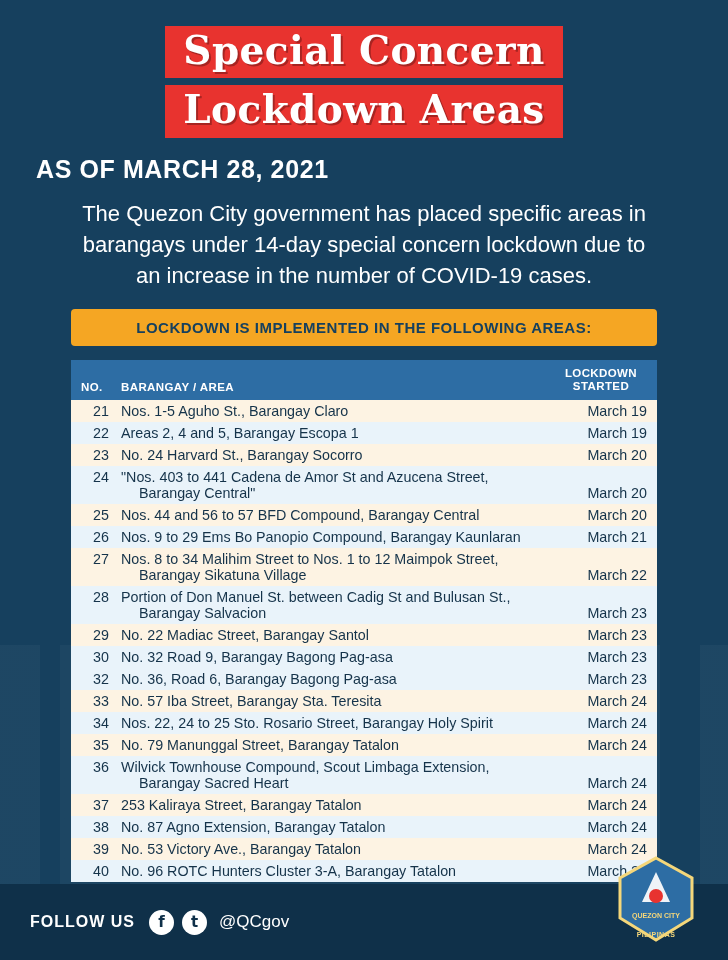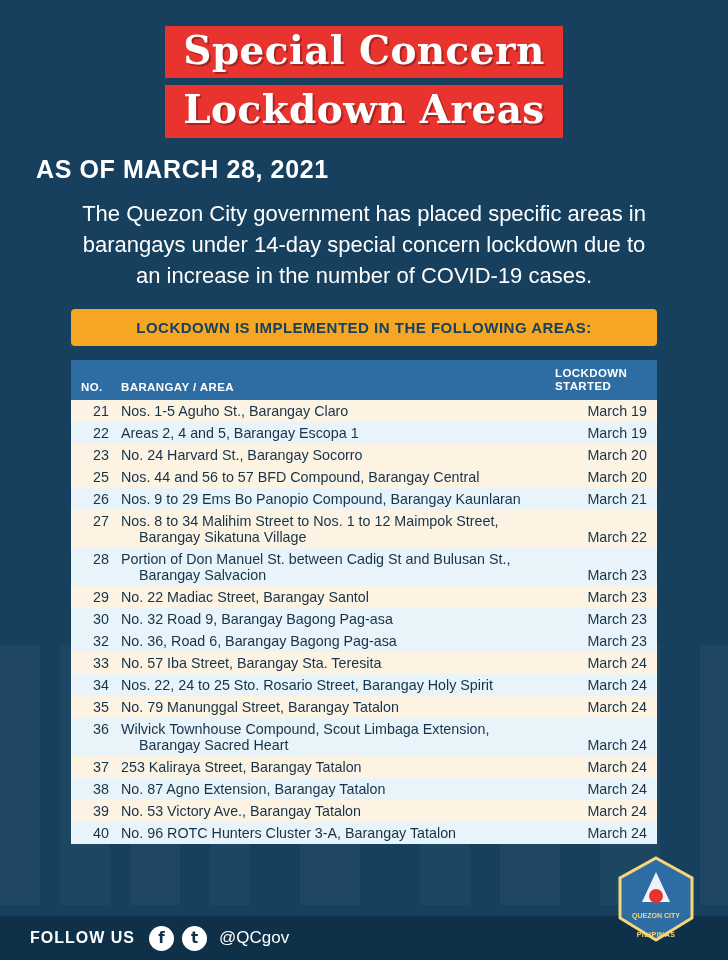--- a/index.html
+++ b/index.html
@@ -81,38 +81,38 @@
     background: #2d6da4;
     color: #ffffff;
     font-size: 11.5px;
     font-weight: bold;
     letter-spacing: 0.4px;
     text-align: left;
     padding: 7px 8px;
     vertical-align: bottom;
   }
   thead th.col-no { width: 42px; padding-left: 10px; }
-  thead th.col-started { width: 110px; text-align: left; padding-right: 10px; line-height: 1.12; }
+  thead th.col-started { width: 110px; text-align: center; padding-right: 10px; line-height: 1.12; }
   tbody td {
     font-size: 14.3px;
     color: #15334a;
     padding: 3px 8px;
     vertical-align: top;
   }
   tbody td.num { width: 42px; text-align: right; padding-left: 10px; padding-right: 4px; }
   tbody td.date { width: 110px; text-align: right; padding-right: 10px; }
   tbody tr.odd { background: #fdf3e3; }
   tbody tr.even { background: #e9f3fa; }
   tbody td.area .cont { display: block; padding-left: 18px; }
   tbody td.date.bottom { vertical-align: bottom; }
 
   .footer {
     position: absolute;
     left: 0; right: 0; bottom: 0;
-    height: 44px;
+    height: 76px;
     background: #0f3049;
     display: flex;
     align-items: center;
     padding: 0 30px;
     z-index: 3;
   }
   .follow {
     color: #ffffff;
     font-weight: bold;
     font-size: 16px;
@@ -193,20 +193,25 @@
           <tr class="even">
             <td class="num">22</td>
             <td class="area">Areas 2, 4 and 5, Barangay Escopa 1</td>
             <td class="date">March 19</td>
           </tr>
           <tr class="odd">
             <td class="num">23</td>
             <td class="area">No. 24 Harvard St., Barangay Socorro</td>
             <td class="date">March 20</td>
           </tr>
+          <tr class="even">
+            <td class="num">24</td>
+            <td class="area">"Nos. 403 to 441 Cadena de Amor St and Azucena Street,<span class="cont">Barangay Central"</span></td>
+            <td class="date bottom">March 20</td>
+          </tr>
           <tr class="odd">
             <td class="num">25</td>
             <td class="area">Nos. 44 and 56 to 57 BFD Compound, Barangay Central</td>
             <td class="date">March 20</td>
           </tr>
           <tr class="even">
             <td class="num">26</td>
             <td class="area">Nos. 9 to 29 Ems Bo Panopio Compound, Barangay Kaunlaran</td>
             <td class="date">March 21</td>
           </tr>

